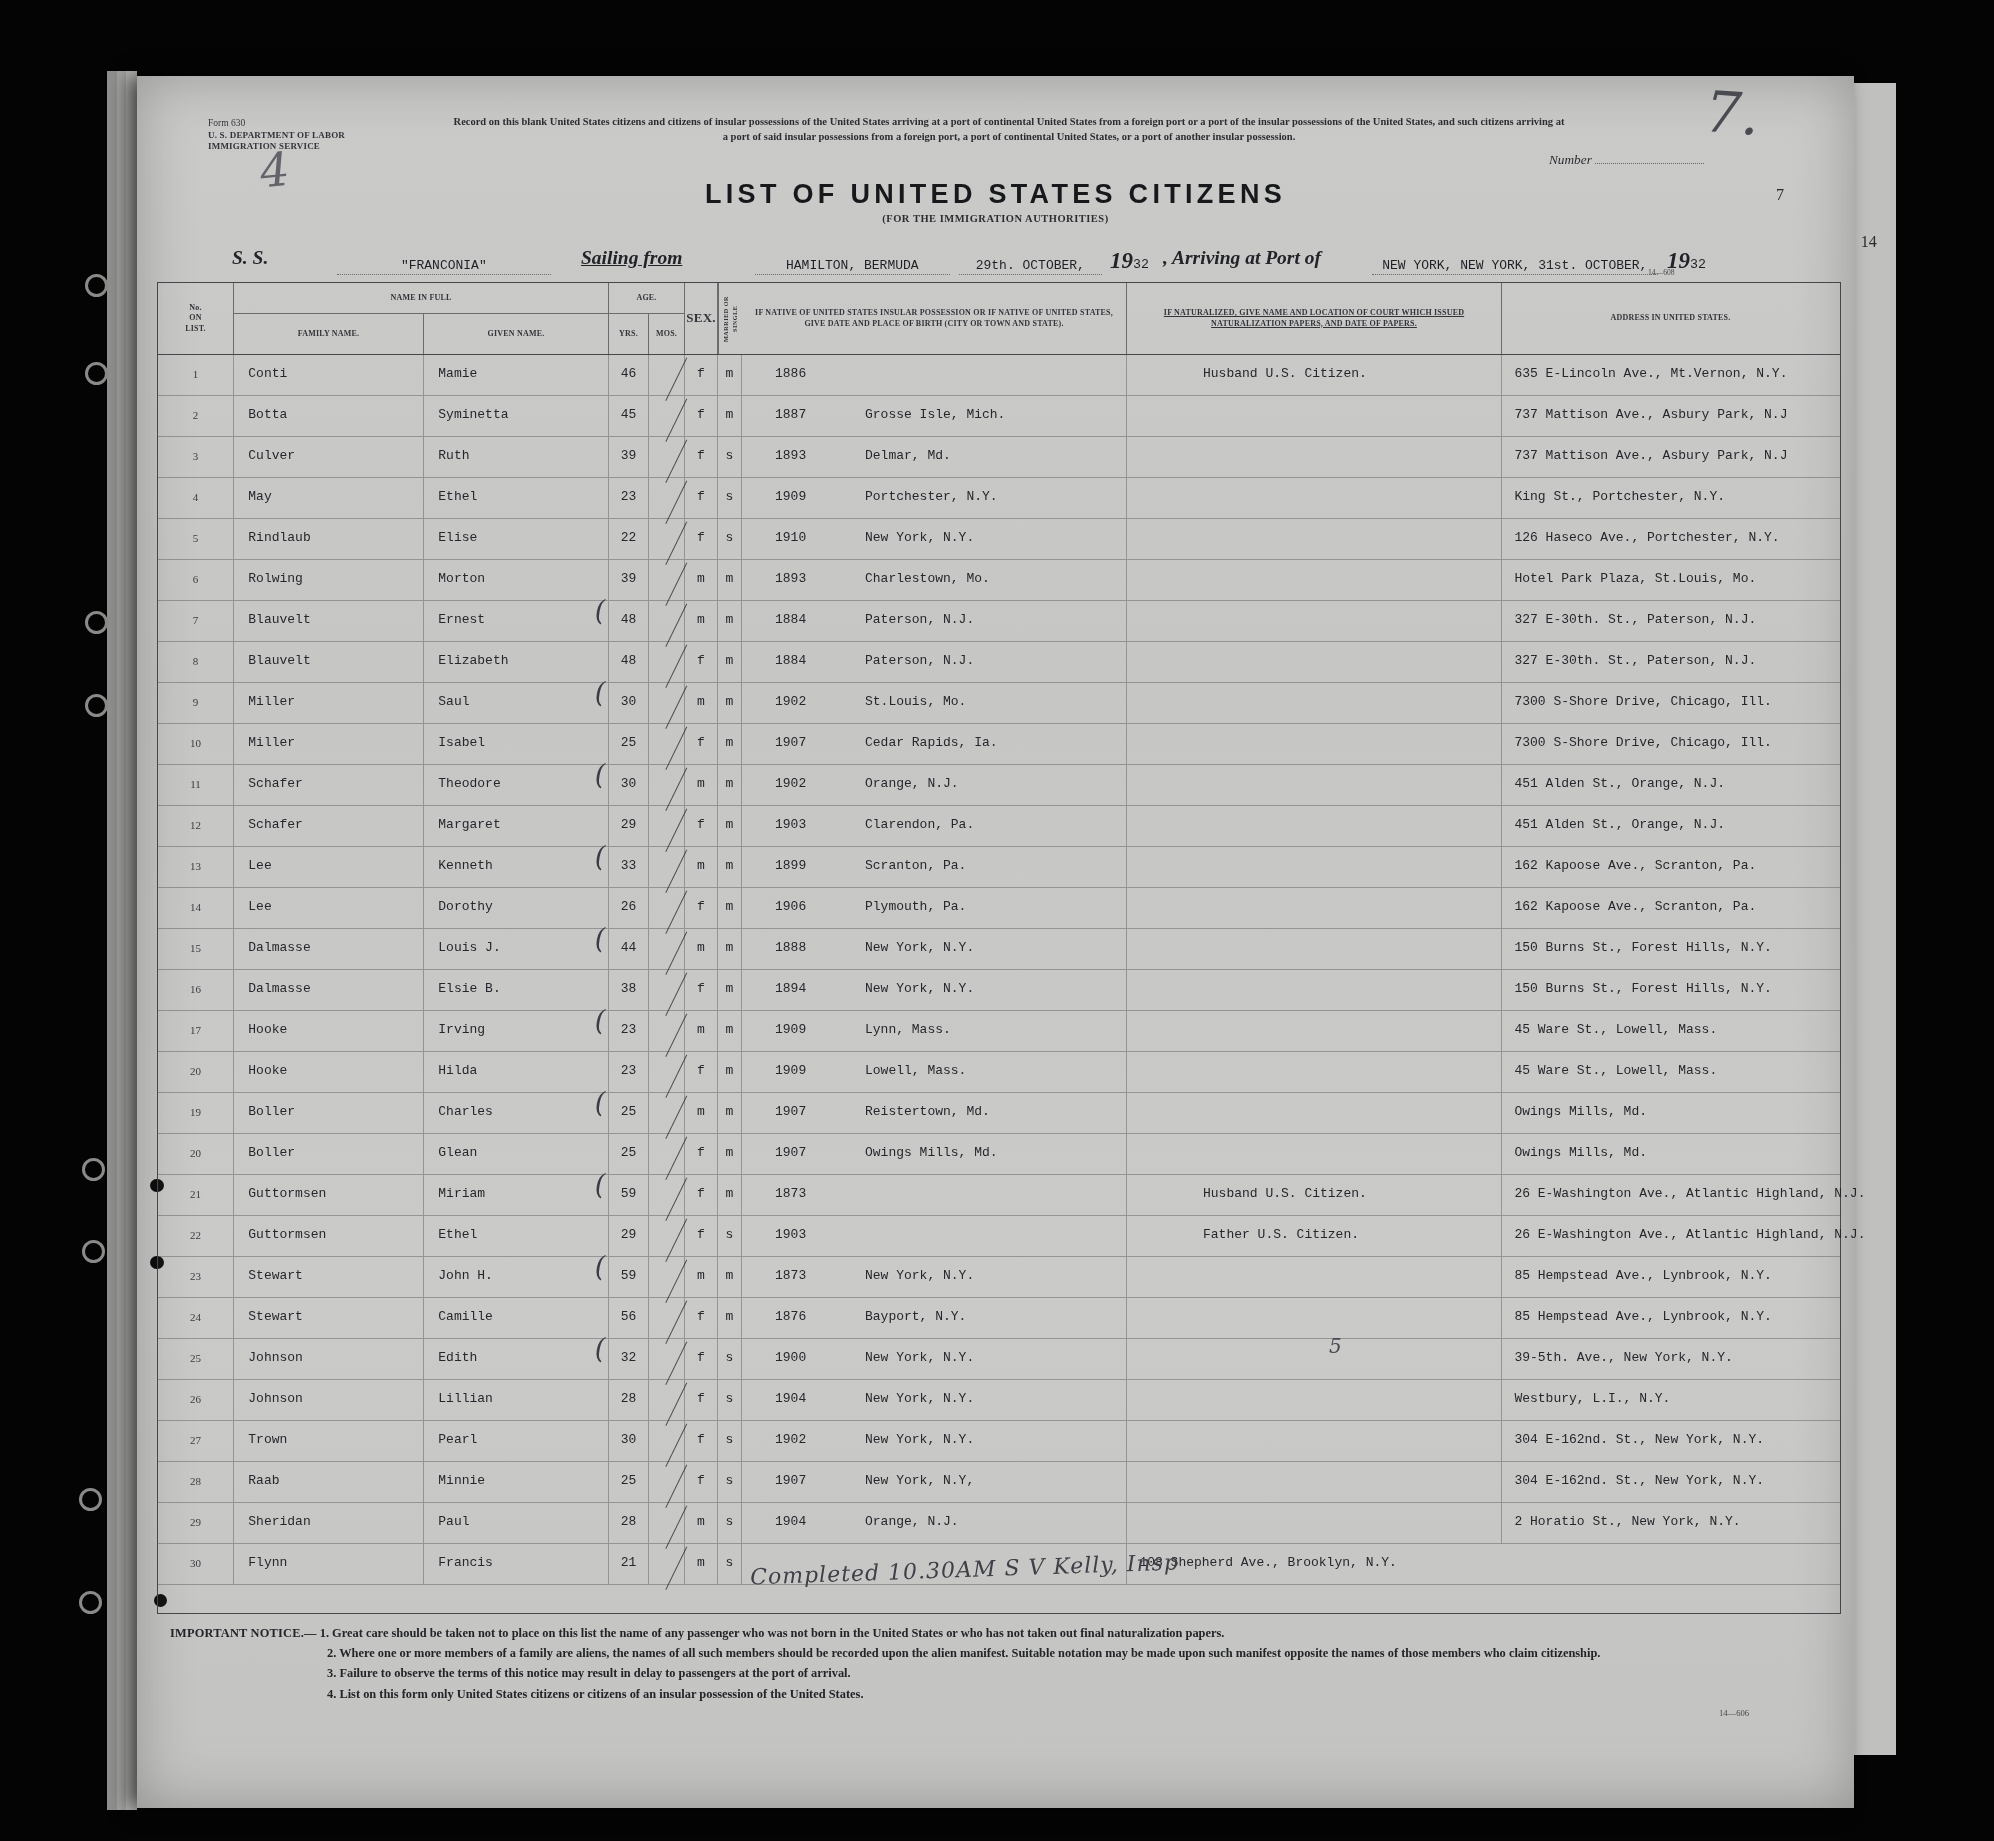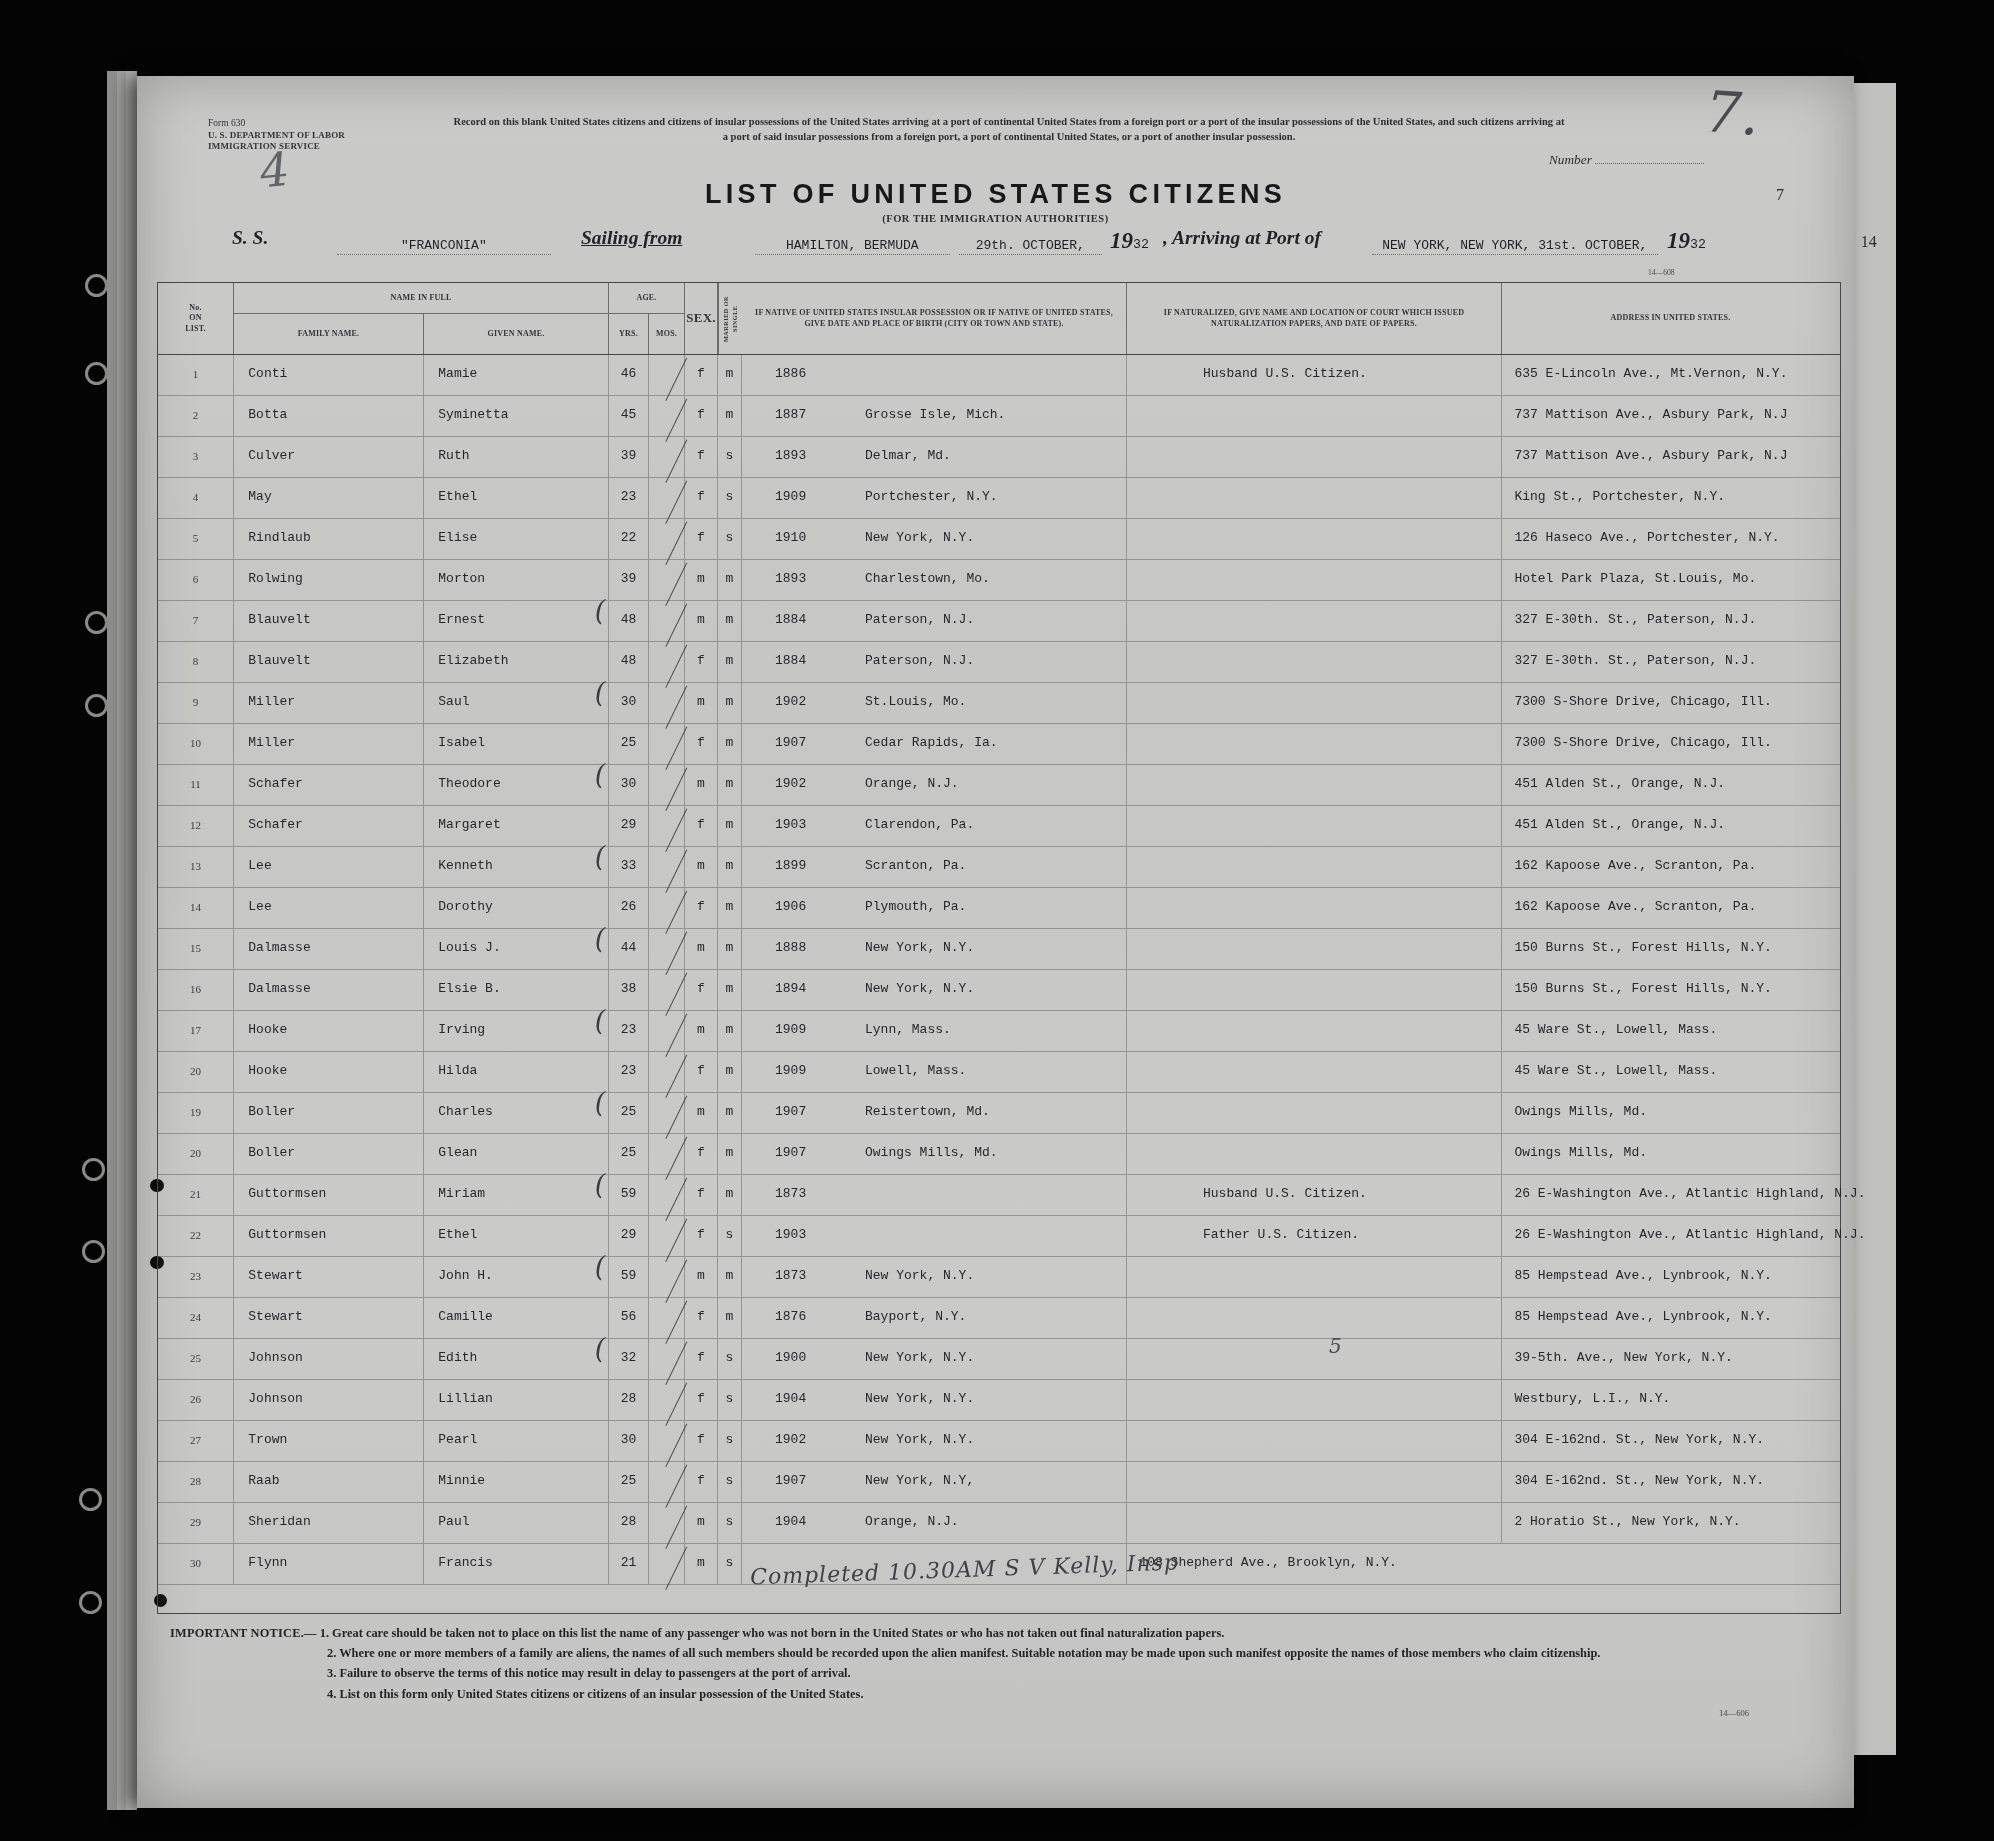--- a/index.html
+++ b/index.html
@@ -32,21 +32,21 @@
   .title{position:absolute;left:0;top:103px;width:100%;text-align:center;
          font-family:"Liberation Sans","DejaVu Sans",sans-serif;font-weight:bold;
          font-size:27px;letter-spacing:4.3px;color:#17181b;}
   .subtitle{position:absolute;left:0;top:137px;width:100%;text-align:center;font-size:10.5px;
             font-weight:bold;color:#2c2d31;letter-spacing:0.5px;}
   .page-num{position:absolute;left:1639px;top:110px;font-size:16px;color:#2b2b2b;}
   .print-code-top{position:absolute;left:1511px;top:192px;font-size:7.6px;color:#45464b;}
   .print-code-bottom{position:absolute;left:1582px;top:1632px;font-size:8.6px;color:#45464b;}
   
   .mono{font-family:"Liberation Mono","DejaVu Sans Mono",monospace;color:#1f2025;}
-  .voy{position:absolute;font-size:13px;white-space:nowrap;}
+  .voy{position:absolute;font-size:13px;white-space:nowrap;margin-top:20px;}
   .voy.lbl{font-style:italic;font-weight:bold;font-size:19.5px;color:#222329;font-family:"Liberation Serif",serif;}
   .voy.val{border-bottom:1px dotted #6e6e6c;padding:0 4.8px 1px 4.8px;}
   .yearpre{font-style:italic;font-weight:bold;font-size:23px;font-family:"Liberation Serif",serif;color:#222329;}
   
   .manifest{position:absolute;left:20px;top:206px;width:1682px;border:1.4px solid #45464a;background:rgba(255,255,255,0.03);}
   .thead{display:grid;grid-template-columns:76px 190px 185px 40px 36px 33px 24px 385px 375px 337px;
          grid-template-rows:31px 40px;border-bottom:1.4px solid #45464a;}
   .th{border-right:0.5px solid #6b6c6e;font-size:8px;font-weight:bold;color:#33343a;text-align:center;
       display:flex;align-items:center;justify-content:center;padding:1.9px 4.8px;box-sizing:border-box;
       letter-spacing:0.2px;line-height:1.3;}
@@ -55,21 +55,21 @@
   .h-name{grid-column:2/4;grid-row:1;border-bottom:0.5px solid #6b6c6e;}
   .h-family{grid-column:2;grid-row:2;}
   .h-given{grid-column:3;grid-row:2;}
   .h-age{grid-column:4/6;grid-row:1;border-bottom:0.5px solid #6b6c6e;}
   .h-yrs{grid-column:4;grid-row:2;}
   .h-mos{grid-column:5;grid-row:2;}
   .h-sex{grid-column:6;grid-row:1/3;font-size:13px;}
   .h-marital{grid-column:7;grid-row:1/3;writing-mode:vertical-rl;transform:rotate(180deg);font-size:6.2px;
              padding:1.9px 1px;letter-spacing:0.5px;}
   .h-birth{grid-column:8;grid-row:1/3;}
-  .h-nat{grid-column:9;grid-row:1/3;}
+  .h-nat{grid-column:9;grid-row:1/3;text-decoration:underline;}
   .h-addr{grid-column:10;grid-row:1/3;border-right:none;}
   .tbody{position:relative;}
   .row{display:grid;grid-template-columns:76px 190px 185px 40px 36px 33px 24px 385px 375px 337px;
        height:40px;position:relative;border-bottom:0.5px solid rgba(85,85,85,.45);}
   .c{border-right:0.5px solid rgba(95,95,95,.5);box-sizing:border-box;overflow:visible;
      font-family:"Liberation Mono","DejaVu Sans Mono",monospace;font-size:13px;color:#26262c;
      white-space:nowrap;padding-top:10.5px;}
   .c.no{font-size:11px;text-align:center;color:#3a3b40;padding-top:13.3px;font-family:"Liberation Serif",serif;}
   .c.family,.c.given{padding-left:14.3px;}
   .c.yrs{position:relative;text-align:center;}

